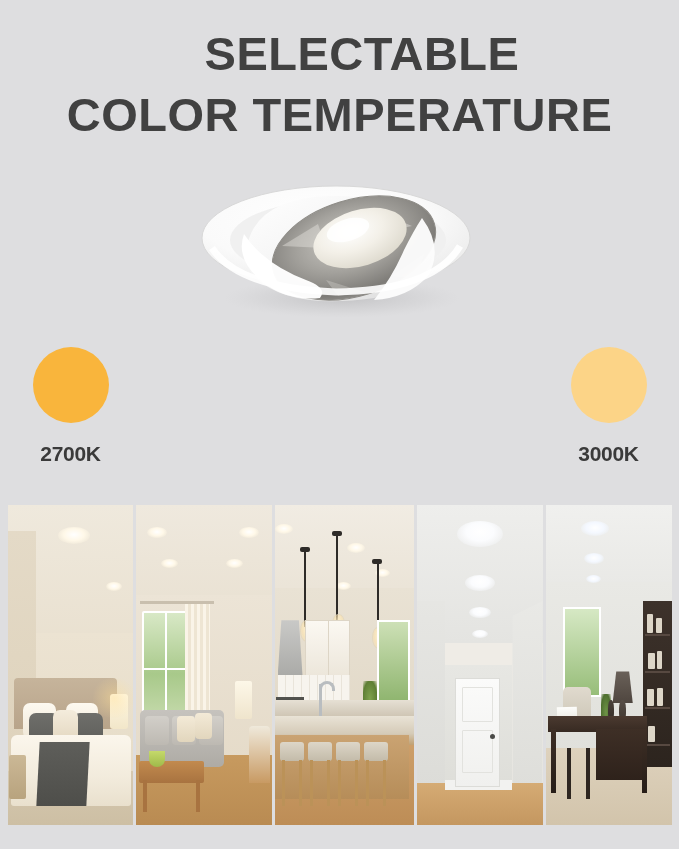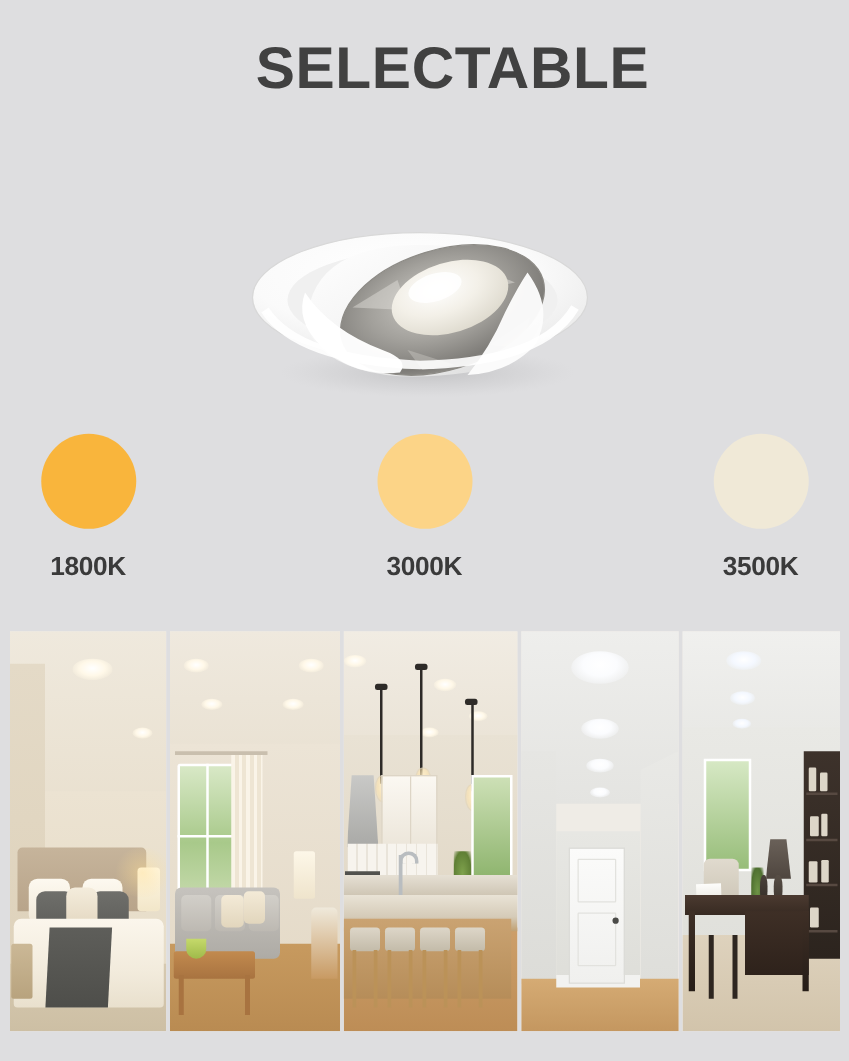--- a/index.html
+++ b/index.html
@@ -430,20 +430,21 @@
     border-radius: 40% 40% 45% 45%;
   }
 </style>
 </head>
 <body style="background: rgb(222, 222, 224);">
 
 <div class="page">
 
   <div class="title-block">
     <div class="title-line title-line-1" style="color: rgb(65, 65, 65); padding-left: 45px;">SELECTABLE</div>
+    <div class="title-line title-line-2" style="color: rgb(65, 65, 65);">COLOR TEMPERATURE</div>
   </div>
 
   <div class="product-stage">
     <div class="product-wrap">
       <svg width="320" height="150" viewBox="0 0 320 150">
         <defs>
           <radialGradient id="trimG" cx="42%" cy="32%" r="78%">
             <stop offset="0%" stop-color="#ffffff"></stop>
             <stop offset="55%" stop-color="#fafafa"></stop>
             <stop offset="100%" stop-color="#e6e6e6"></stop>
@@ -498,32 +499,28 @@
 
         <path d="M 34 72 Q 60 112 158 116 Q 256 114 282 70" fill="none" stroke="#ffffff" stroke-width="7" opacity="0.9"></path>
       </svg>
     </div>
   </div>
 
   <div class="swatch-row">
 
     <div class="swatch-cell">
       <div class="swatch-dot" style="background:#f9b53c"></div>
-      <div class="swatch-label" style="color: rgb(58, 58, 58);">1800K</div>
+      <div class="swatch-label" style="color: rgb(58, 58, 58);">2700K</div>
     </div>
 
     <div class="swatch-cell">
       <div class="swatch-dot" style="background:#fcd487"></div>
       <div class="swatch-label" style="color: rgb(58, 58, 58);">3000K</div>
     </div>
 
-    <div class="swatch-cell">
-      <div class="swatch-dot" style="background:#f0e9d7"></div>
-      <div class="swatch-label" style="color: rgb(58, 58, 58);">3500K</div>
-    </div>
 
 
 
   </div>
 
   <div class="photo-strip">
 
     <div class="panel panel-bed">
       <div class="scene">
         <div class="ceiling bed-ceiling"></div>

